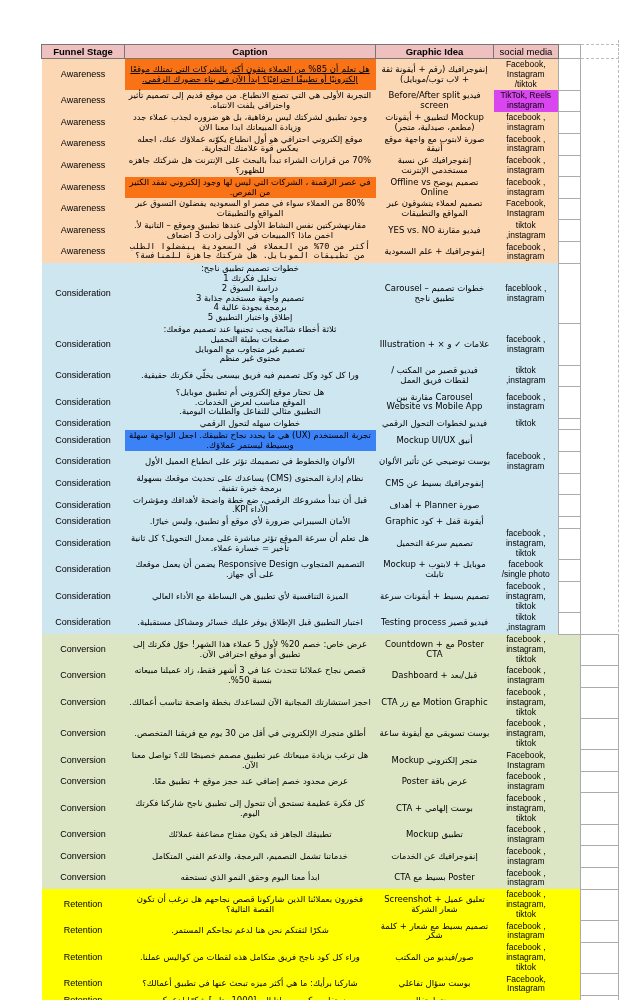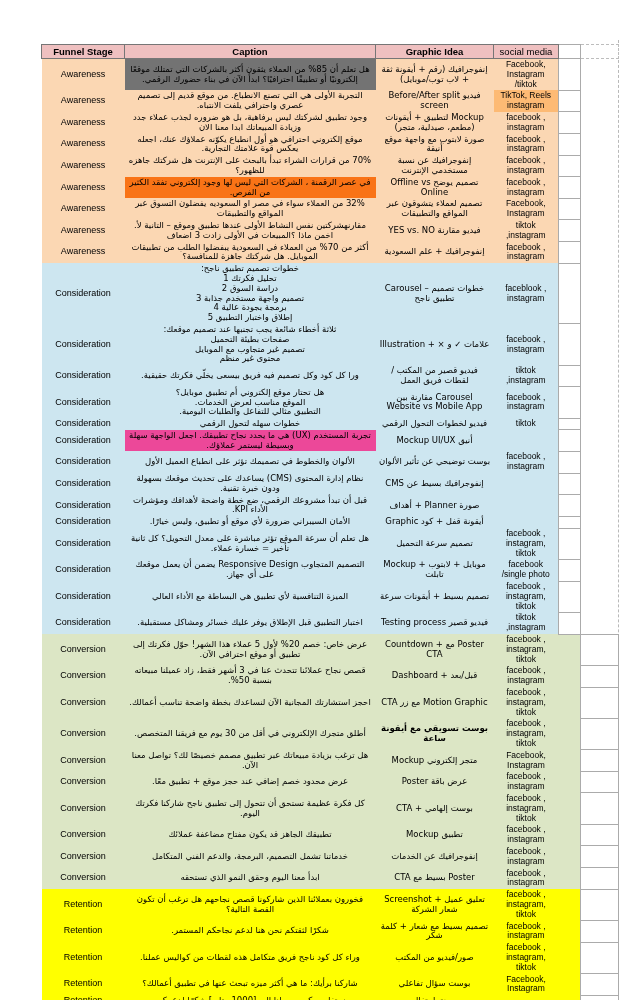--- a/index.html
+++ b/index.html
@@ -62,31 +62,31 @@
       <th style="background: rgb(239, 192, 192);">Caption</th>
       <th style="background: rgb(239, 192, 192);">Graphic Idea</th>
       <th class="normalw" style="background: rgb(239, 192, 192);">social media</th>
       <th class="gut1h"></th>
       <th class="gut2h"></th>
     </tr>
   </thead>
   <tbody id="rows">
       <tr>
     <td class="stage" style="background: rgb(251, 215, 179);">Awareness</td>
-    <td class="caption" dir="rtl" lang="ar" style="background: #737373;">هل تعلم أن 85% من العملاء يثقون أكثر بالشركات التي تمتلك موقعًا إلكترونيًا أو تطبيقًا احترافيًا؟ ابدأ الآن في بناء حضورك الرقمي.</td>
+    <td class="caption" dir="rtl" lang="ar" style="background: #f97316; text-decoration: underline;">هل تعلم أن 85% من العملاء يثقون أكثر بالشركات التي تمتلك موقعًا إلكترونيًا أو تطبيقًا احترافيًا؟ ابدأ الآن في بناء حضورك الرقمي.</td>
     <td class="graphic" dir="rtl" lang="ar" style="background: rgb(251, 215, 179);">إنفوجرافيك (رقم + أيقونة ثقة + لاب توب/موبايل)</td>
     <td class="social" style="background: rgb(251, 215, 179);">Facebook, Instagram /tiktok</td>
     <td class="gut boxed"></td>
     <td class="gut"></td>
   </tr>
       <tr>
     <td class="stage" style="background: rgb(251, 215, 179);">Awareness</td>
-    <td class="caption" dir="rtl" lang="ar" style="background: rgb(251, 215, 179);">التجربة الأولى هي التي تصنع الانطباع. من موقع قديم إلى تصميم عصري واحترافي يلفت الانتباه.</td>
+    <td class="caption" dir="rtl" lang="ar" style="background: rgb(251, 215, 179);">التجربة الأولى هي التي تصنع الانطباع. من موقع قديم إلى تصميم تأثير واحترافي يلفت الانتباه.</td>
     <td class="graphic" dir="rtl" lang="ar" style="background: rgb(251, 215, 179);">فيديو Before/After split screen</td>
-    <td class="social" style="background: #fdba74; margin-left: 24px;">TikTok, Reels instagram</td>
+    <td class="social" style="background: #d946ef; margin-left: 24px;">TikTok, Reels instagram</td>
     <td class="gut boxed"></td>
     <td class="gut"></td>
   </tr>
       <tr>
     <td class="stage" style="background: rgb(251, 215, 179);">Awareness</td>
     <td class="caption" dir="rtl" lang="ar" style="background: rgb(251, 215, 179);">وجود تطبيق لشركتك ليس برفاهية، بل هو ضروره لجذب عملاء جدد وزيادة المبيعاتك ابدا معنا الان</td>
     <td class="graphic" dir="rtl" lang="ar" style="background: rgb(251, 215, 179);">Mockup لتطبيق + أيقونات (مطعم، صيدلية، متجر)</td>
     <td class="social" style="background: rgb(251, 215, 179);">facebook , instagram</td>
     <td class="gut boxed"></td>
     <td class="gut"></td>
@@ -110,37 +110,37 @@
       <tr>
     <td class="stage" style="background: rgb(251, 215, 179);">Awareness</td>
     <td class="caption" dir="rtl" lang="ar" style="background: #f97316;">في عصر الرقمنة ، الشركات التي ليس لها وجود إلكتروني تفقد الكثير من الفرص.</td>
     <td class="graphic" dir="rtl" lang="ar" style="background: rgb(251, 215, 179);">تصميم يوضح Offline vs Online</td>
     <td class="social" style="background: rgb(251, 215, 179);">facebook , instagram</td>
     <td class="gut boxed"></td>
     <td class="gut"></td>
   </tr>
       <tr>
     <td class="stage" style="background: rgb(251, 215, 179);">Awareness</td>
-    <td class="caption" dir="rtl" lang="ar" style="background: rgb(251, 215, 179);">32% من العملاء سواء في مصر او السعوديه يفضلون التسوق عبر المواقع والتطبيقات</td>
+    <td class="caption" dir="rtl" lang="ar" style="background: rgb(251, 215, 179);">80% من العملاء سواء في مصر او السعوديه يفضلون التسوق عبر المواقع والتطبيقات</td>
     <td class="graphic" dir="rtl" lang="ar" style="background: rgb(251, 215, 179);">تصميم لعملاء يتشوقون عبر المواقع والتطبيقات</td>
     <td class="social" style="background: rgb(251, 215, 179);">Facebook, Instagram</td>
     <td class="gut boxed"></td>
     <td class="gut"></td>
   </tr>
       <tr>
     <td class="stage" style="background: rgb(251, 215, 179);">Awareness</td>
     <td class="caption" dir="rtl" lang="ar" style="background: rgb(251, 215, 179);">مقارنهشركتين نفس النشاط الأولى عندها تطبيق وموقع – التانية لأ. اخمن ماذا ؟المبيعات في الأولى زادت 3 اضعاف</td>
     <td class="graphic" dir="rtl" lang="ar" style="background: rgb(251, 215, 179);">فيديو مقارنة YES vs. NO</td>
     <td class="social" style="background: rgb(251, 215, 179);">tiktok ,instagram</td>
     <td class="gut boxed"></td>
     <td class="gut"></td>
   </tr>
       <tr>
     <td class="stage" style="background: rgb(251, 215, 179);">Awareness</td>
-    <td class="caption" dir="rtl" lang="ar" style="background: rgb(251, 215, 179);">أكثر من 70% من العملاء في السعودية يبفضلوا الطلب من تطبيقات الموبايل. هل شركتك جاهزة للمنافسة؟</td>
+    <td class="caption" dir="rtl" lang="ar" style="background: rgb(251, 215, 179); font-family: Liberation Mono, monospace;">أكثر من 70% من العملاء في السعودية يبفضلوا الطلب من تطبيقات الموبايل. هل شركتك جاهزة للمنافسة؟</td>
     <td class="graphic" dir="rtl" lang="ar" style="background: rgb(251, 215, 179);">إنفوجرافيك + علم السعودية</td>
     <td class="social" style="background: rgb(251, 215, 179);">facebook , instagram</td>
     <td class="gut boxed"></td>
     <td class="gut"></td>
   </tr>
       <tr>
     <td class="stage" style="background: rgb(205, 230, 240);">Consideration</td>
     <td class="caption" dir="rtl" lang="ar" style="background: rgb(205, 230, 240);">خطوات تصميم تطبيق ناجح:
 تحليل فكرتك 1
 دراسة السوق 2
@@ -184,37 +184,37 @@
       <tr>
     <td class="stage" style="background: rgb(205, 230, 240);">Consideration</td>
     <td class="caption" dir="rtl" lang="ar" style="background: rgb(205, 230, 240);">خطوات سهله لتحول الرقمي</td>
     <td class="graphic" dir="rtl" lang="ar" style="background: rgb(205, 230, 240);">فيديو لخطوات التحول الرقمي</td>
     <td class="social" style="background: rgb(205, 230, 240);">tiktok</td>
     <td class="gut boxed"></td>
     <td class="gut"></td>
   </tr>
       <tr>
     <td class="stage" style="background: rgb(205, 230, 240);">Consideration</td>
-    <td class="caption" dir="rtl" lang="ar" style="background: #ec4899;">تجربة المستخدم (UX) هي ما يحدد نجاح تطبيقك. اجعل الواجهة سهلة وبسيطة ليستمر عملاؤك.</td>
+    <td class="caption" dir="rtl" lang="ar" style="background: #3b82f6;">تجربة المستخدم (UX) هي ما يحدد نجاح تطبيقك. اجعل الواجهة سهلة وبسيطة ليستمر عملاؤك.</td>
     <td class="graphic" dir="rtl" lang="ar" style="background: rgb(205, 230, 240);">أنيق Mockup UI/UX</td>
     <td class="social" style="background: rgb(205, 230, 240);"></td>
     <td class="gut boxed"></td>
     <td class="gut"></td>
   </tr>
       <tr>
     <td class="stage" style="background: rgb(205, 230, 240);">Consideration</td>
     <td class="caption" dir="rtl" lang="ar" style="background: rgb(205, 230, 240);">الألوان والخطوط في تصميمك تؤثر على انطباع العميل الأول</td>
     <td class="graphic" dir="rtl" lang="ar" style="background: rgb(205, 230, 240);">بوست توضيحي عن تأثير الألوان</td>
     <td class="social" style="background: rgb(205, 230, 240);">facebook , instagram</td>
     <td class="gut boxed"></td>
     <td class="gut"></td>
   </tr>
       <tr>
     <td class="stage" style="background: rgb(205, 230, 240);">Consideration</td>
-    <td class="caption" dir="rtl" lang="ar" style="background: rgb(205, 230, 240);">نظام إدارة المحتوى (CMS) يساعدك على تحديث موقعك بسهولة ودون خبرة تقنية.</td>
+    <td class="caption" dir="rtl" lang="ar" style="background: rgb(205, 230, 240);">نظام إدارة المحتوى (CMS) يساعدك على تحديث موقعك بسهولة برمجة خبرة تقنية.</td>
     <td class="graphic" dir="rtl" lang="ar" style="background: rgb(205, 230, 240);">إنفوجرافيك بسيط عن CMS</td>
     <td class="social" style="background: rgb(205, 230, 240);"></td>
     <td class="gut boxed"></td>
     <td class="gut"></td>
   </tr>
       <tr>
     <td class="stage" style="background: rgb(205, 230, 240);">Consideration</td>
     <td class="caption" dir="rtl" lang="ar" style="background: rgb(205, 230, 240);">قبل أن تبدأ مشروعك الرقمي، ضع خطة واضحة لأهدافك ومؤشرات الأداء KPI.</td>
     <td class="graphic" dir="rtl" lang="ar" style="background: rgb(205, 230, 240);">صورة Planner + أهداف</td>
     <td class="social" style="background: rgb(205, 230, 240);"></td>
@@ -281,21 +281,21 @@
     <td class="stage" style="background: rgb(220, 230, 197);">Conversion</td>
     <td class="caption" dir="rtl" lang="ar" style="background: rgb(220, 230, 197);">احجز استشارتك المجانية الآن لنساعدك بخطة واضحة تناسب أعمالك.</td>
     <td class="graphic" dir="rtl" lang="ar" style="background: rgb(220, 230, 197);">Motion Graphic مع زر CTA</td>
     <td class="social" style="background: rgb(220, 230, 197);">facebook , instagram, tiktok</td>
     <td class="gut" style="background: rgb(220, 230, 197);"></td>
     <td class="gut boxed"></td>
   </tr>
       <tr>
     <td class="stage" style="background: rgb(220, 230, 197);">Conversion</td>
     <td class="caption" dir="rtl" lang="ar" style="background: rgb(220, 230, 197);">أطلق متجرك الإلكتروني في أقل من 30 يوم مع فريقنا المتخصص.</td>
-    <td class="graphic" dir="rtl" lang="ar" style="background: rgb(220, 230, 197); font-weight: bold;">بوست تسويقي مع أيقونة ساعة</td>
+    <td class="graphic" dir="rtl" lang="ar" style="background: rgb(220, 230, 197);">بوست تسويقي مع أيقونة ساعة</td>
     <td class="social" style="background: rgb(220, 230, 197);">facebook , instagram, tiktok</td>
     <td class="gut" style="background: rgb(220, 230, 197);"></td>
     <td class="gut boxed"></td>
   </tr>
       <tr>
     <td class="stage" style="background: rgb(220, 230, 197);">Conversion</td>
     <td class="caption" dir="rtl" lang="ar" style="background: rgb(220, 230, 197); margin-left: 30px;">هل ترغب بزيادة مبيعاتك عبر تطبيق مصمم خصيصًا لك؟ تواصل معنا الآن.</td>
     <td class="graphic" dir="rtl" lang="ar" style="background: rgb(220, 230, 197);">متجر إلكتروني Mockup</td>
     <td class="social" style="background: rgb(220, 230, 197);">Facebook, Instagram</td>
     <td class="gut" style="background: rgb(220, 230, 197);"></td>

